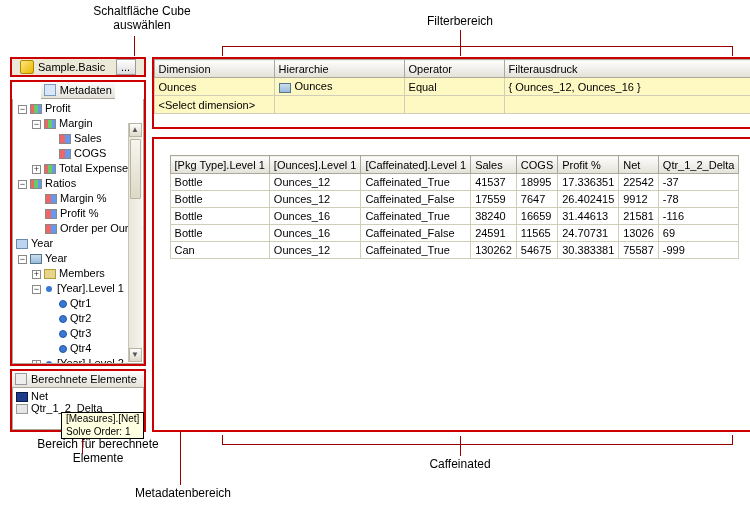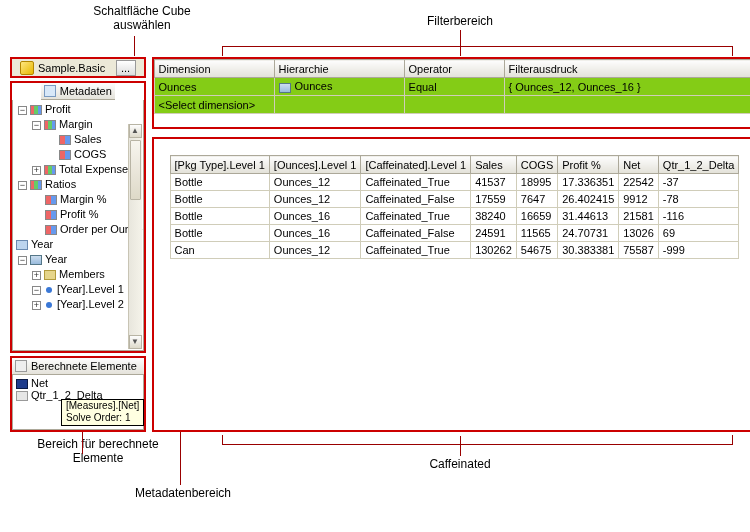--- a/index.html
+++ b/index.html
@@ -171,21 +171,21 @@
     border:1px solid #aca899;
     font-weight:normal;
     text-align:left;
     padding:2px 4px;
     height:18px;
   }
   table.filt td {
     border:1px solid #d0cdb9;
     padding:2px 4px;
     height:18px;
-    background:#84cc16;
+    background:#fef9c3;
   }
   .hic {
     display:inline-block;width:12px;height:10px;
     background:linear-gradient(#cde,#9bd);border:1px solid #578;
     vertical-align:middle;margin-right:4px;
   }
   .data-panel {
     border:2px solid #c00;
     flex:1;
     padding:16px;
@@ -283,20 +283,26 @@
               <li><span class="noexp"></span><span class="ticon2 ic-bar"></span><span>Profit %</span></li>
               <li><span class="noexp"></span><span class="ticon2 ic-bar"></span><span>Order per Ounce</span></li>
             </ul>
           </li>
           <li style="margin-left:-14px"><span class="exp">−</span><span class="ticon2 ic-blue"></span><span>Year</span>
             <ul>
               <li><span class="exp">−</span><span class="ticon2 ic-hier"></span><span>Year</span>
                 <ul>
                   <li><span class="exp">+</span><span class="ticon2 ic-mem"></span><span>Members</span></li>
                   <li><span class="exp">−</span><span style="display:inline-block;width:6px;height:6px;background:#3a78d6;border-radius:50%;vertical-align:middle;margin:0 5px 0 2px"></span><span>[Year].Level 1</span>
+                    <ul>
+                      <li><span class="noexp"></span><span class="ticon2 ic-dot"></span><span>Qtr1</span></li>
+                      <li><span class="noexp"></span><span class="ticon2 ic-dot"></span><span>Qtr2</span></li>
+                      <li><span class="noexp"></span><span class="ticon2 ic-dot"></span><span>Qtr3</span></li>
+                      <li><span class="noexp"></span><span class="ticon2 ic-dot"></span><span>Qtr4</span></li>
+                    </ul>
                   </li>
                   <li><span class="exp">+</span><span style="display:inline-block;width:6px;height:6px;background:#3a78d6;border-radius:50%;vertical-align:middle;margin:0 5px 0 2px"></span><span>[Year].Level 2</span></li>
                 </ul>
               </li>
 
             </ul>
           </li>
         </ul>
         </div>
         <div class="scrollbar-v">

